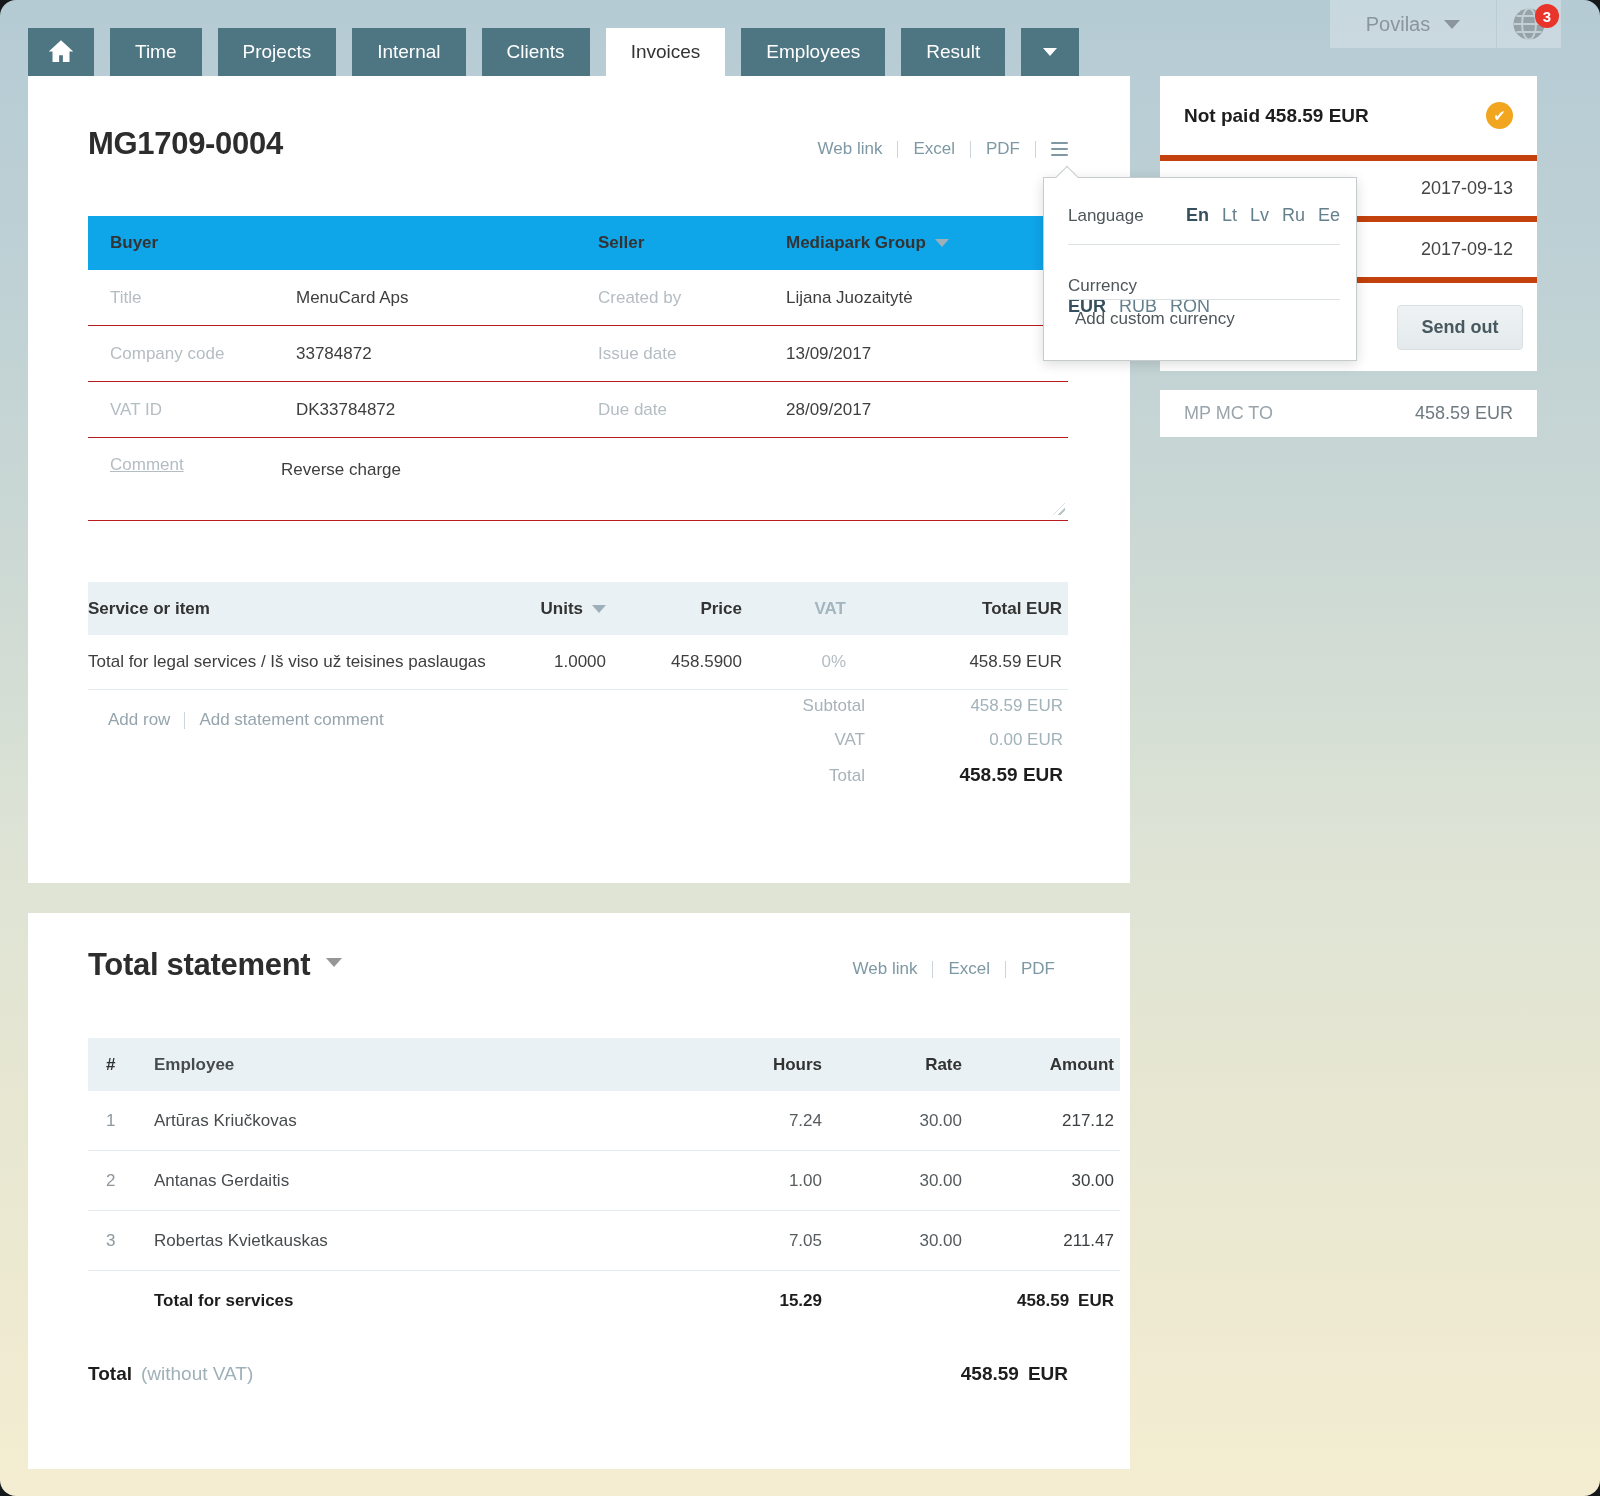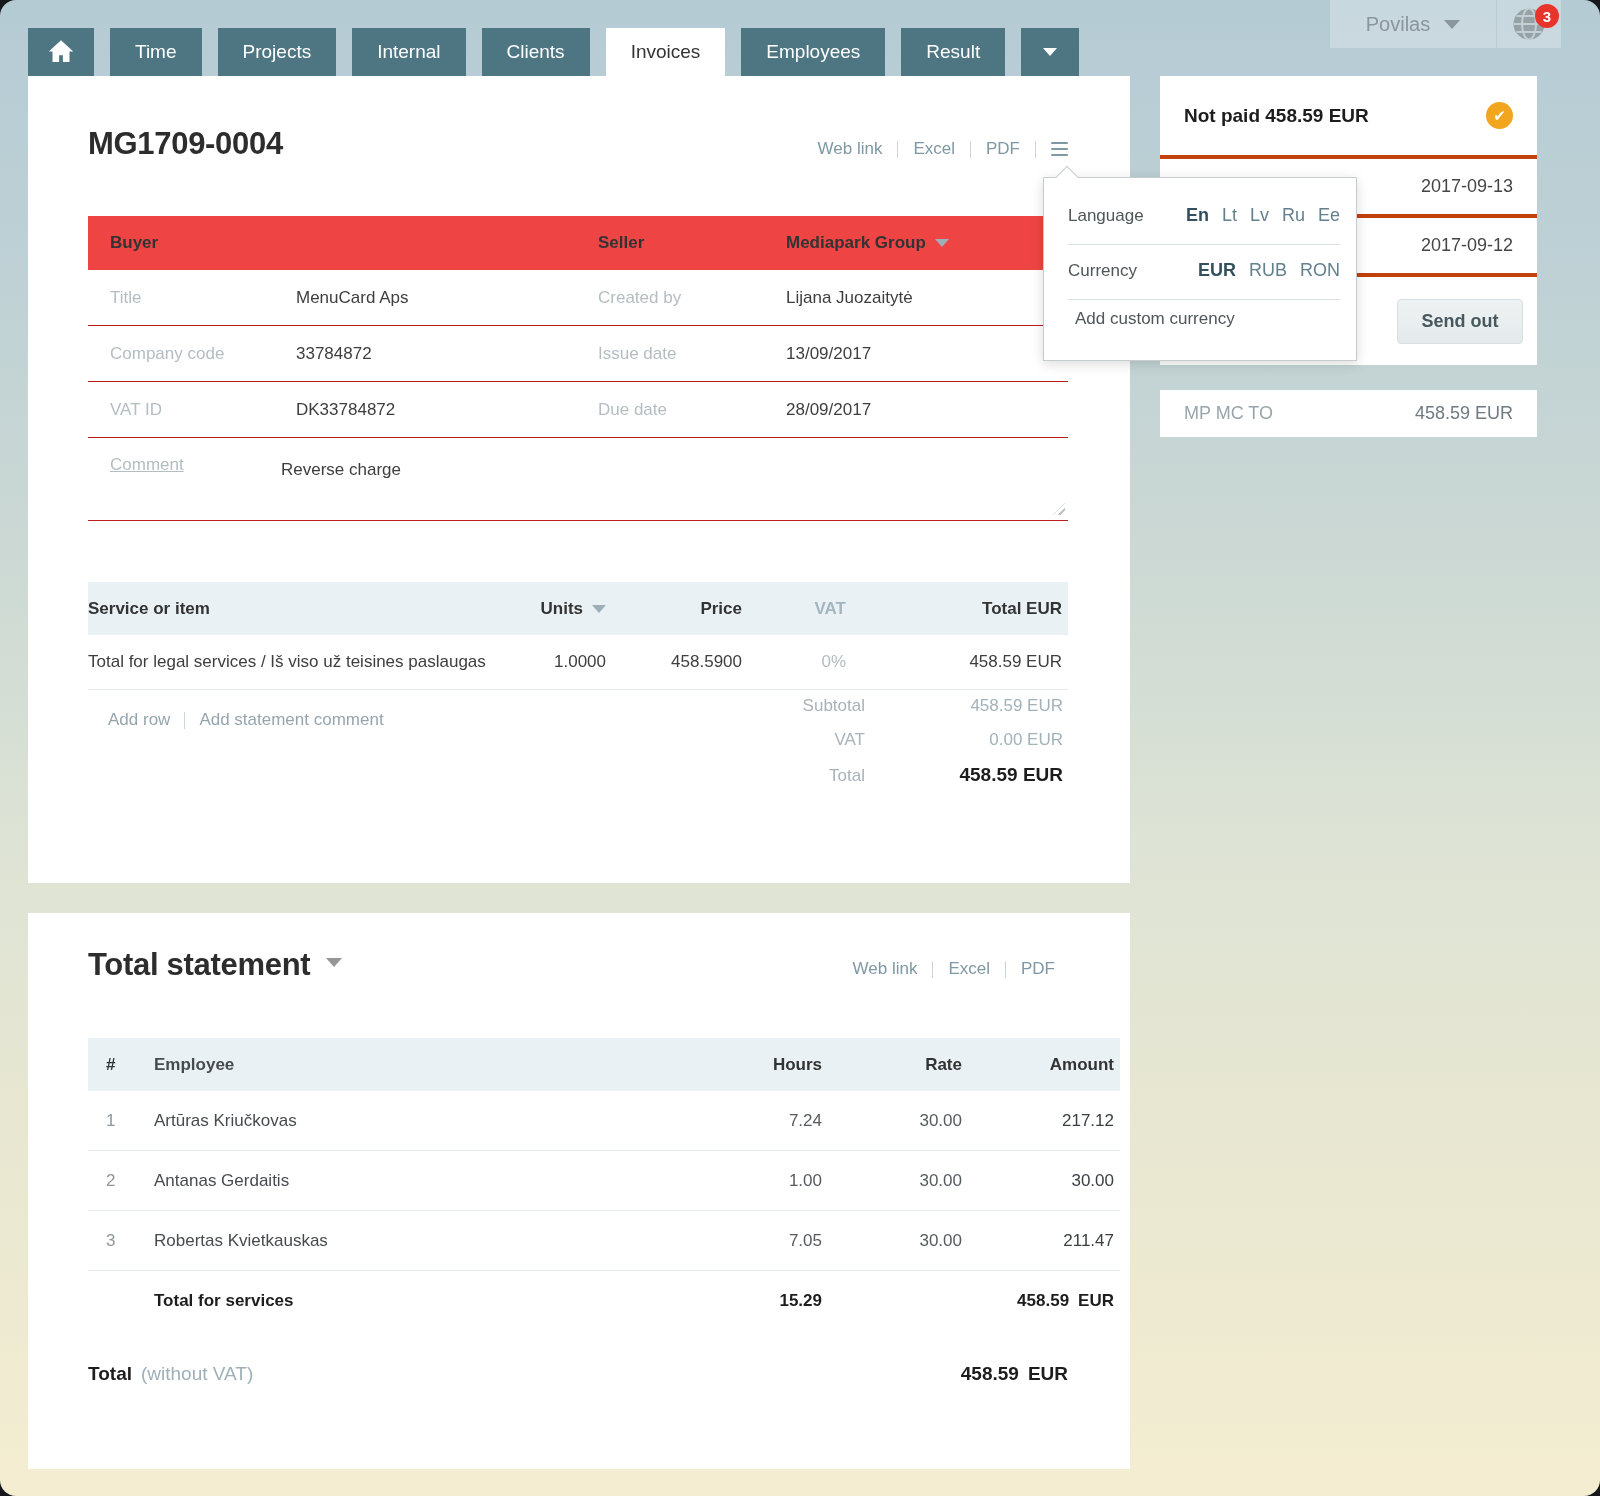--- a/index.html
+++ b/index.html
@@ -39,21 +39,21 @@
   .card1 .links-row{top:60px;right:62px;}
   .card2 .links-row{top:46px;right:75px;}
   .links-row a{color:#7e98a4;text-decoration:none;cursor:pointer;}
   .sep{width:1px;height:17px;background:#ccd6da;}
   .hamburger{cursor:pointer;padding:2px 0;}
   .hamburger i{display:block;width:17px;height:2px;background:#7e98a4;margin:4px 0;border-radius:1px;}
 
   
   .buyer-table{position:absolute;left:60px;top:140px;width:980px;font-size:17px;}
   .bt-row{display:flex;align-items:center;min-height:55px;border-bottom:1px solid #b91c1c;}
-  .bt-head{background:#ef4444;min-height:54px;border-bottom:none;font-weight:bold;color:#333;}
+  .bt-head{background:#0ea5e9;min-height:54px;border-bottom:none;font-weight:bold;color:#333;}
   .c1l{width:186px;padding-left:22px;color:#b4bdc2;box-sizing:content-box;}
   .bt-head .c1l{color:#333;}
   .c1v{width:302px;color:#3e3e3e;}
   .c2l{width:188px;color:#b4bdc2;}
   .bt-head .c2l{color:#333;}
   .c2v{flex:1;color:#3e3e3e;}
   .seller-name{font-weight:bold;color:#333;cursor:pointer;}
   .mini-caret{display:inline-block;width:0;height:0;border-left:7px solid transparent;border-right:7px solid transparent;
     border-top:8px solid #9db0b9;margin-left:9px;vertical-align:1px;}
   .bt-comment{align-items:flex-start;padding:13px 0 14px;position:relative;}
@@ -100,42 +100,42 @@
   .st-total{height:60px;border-bottom:none;font-weight:bold;color:#1d1d1d;}
   .st-total .st-n,.st-total .st-emp,.st-total .st-hrs,.st-total .st-amt{color:#1d1d1d;}
 
   .grand-total{position:absolute;left:60px;right:62px;top:450px;display:flex;justify-content:space-between;align-items:baseline;font-size:19px;}
   .gt-label{font-weight:bold;color:#1d1d1d;}
   .gt-note{color:#9fb0b8;margin-left:9px;font-weight:normal;}
   .gt-amt{font-weight:bold;color:#1d1d1d;display:flex;gap:9px;}
 
   
   .side-card{position:absolute;left:1160px;top:76px;width:377px;background:#fff;}
-  .side-row{display:flex;align-items:center;border-bottom:4px solid #c2410c;}
+  .side-row{display:flex;align-items:center;border-bottom:6px solid #c2410c;}
   .side-status{height:79px;justify-content:space-between;padding:0 24px;}
   .status-text{font-weight:bold;font-size:19px;color:#1d1d1d;}
   .badge-check{width:27px;height:27px;border-radius:50%;background:#f2a51e;color:#fff;font-size:15px;
     display:flex;align-items:center;justify-content:center;cursor:pointer;}
   .side-date{height:55px;justify-content:flex-end;padding-right:24px;color:#454545;font-size:18px;}
   .side-action{height:88px;justify-content:flex-end;padding-right:14px;border-bottom:none;}
   .send-btn{width:126px;height:45px;background:linear-gradient(180deg,#eef2f3,#e4eaec);border:1px solid #d8e0e3;
     border-radius:4px;font-family:"Liberation Sans",sans-serif;font-weight:bold;font-size:18px;color:#47585f;cursor:pointer;}
   .mp-card{position:absolute;left:1160px;top:390px;width:377px;height:47px;background:#fff;display:flex;
     align-items:center;justify-content:space-between;padding:0 24px;box-sizing:border-box;font-size:18px;}
   .mp-name{color:#9aa5ab;}
   .mp-amt{color:#6e7a80;}
 
   
   .popup{position:absolute;left:1043px;top:177px;width:312px;height:182px;background:#fff;border:1px solid #c6ccce;
     box-shadow:0 3px 12px rgba(0,0,0,0.14);z-index:10;}
   .popup::before{content:"";position:absolute;top:-9px;left:15px;width:15px;height:15px;background:#fff;
     border-left:1px solid #c6ccce;border-top:1px solid #c6ccce;transform:rotate(45deg);}
   .p-row{position:absolute;left:24px;right:16px;display:flex;justify-content:space-between;align-items:baseline;}
   .p-row1{top:27px;}
-  .p-row2{top:82px;}
+  .p-row2{top:98px;flex-direction:column;}
   .p-label{color:#4e565a;font-size:17px;}
   .p-opts{display:flex;gap:13px;font-size:18px;color:#64808d;}
   .p-opts span{cursor:pointer;}
   .p-opts .active{font-weight:bold;color:#35505c;}
   .p-div{position:absolute;left:24px;right:16px;border-top:1px solid #dce1e3;}
   .p-div1{top:66px;}
   .p-div2{top:121px;}
   .p-link{position:absolute;left:24px;top:131px;color:#4e565a;font-size:17px;cursor:pointer;margin-left:7px;}
 </style>
 </head>

